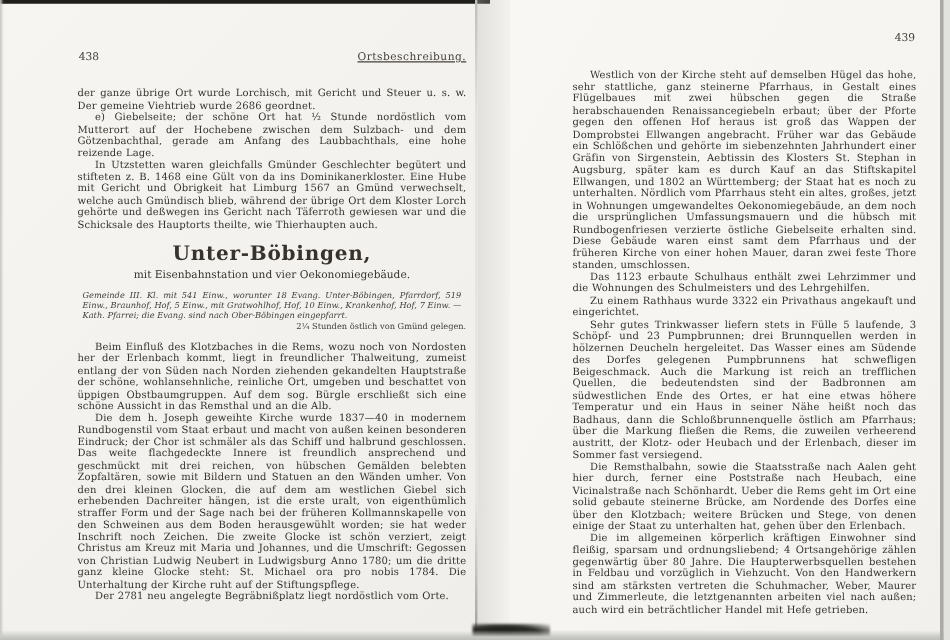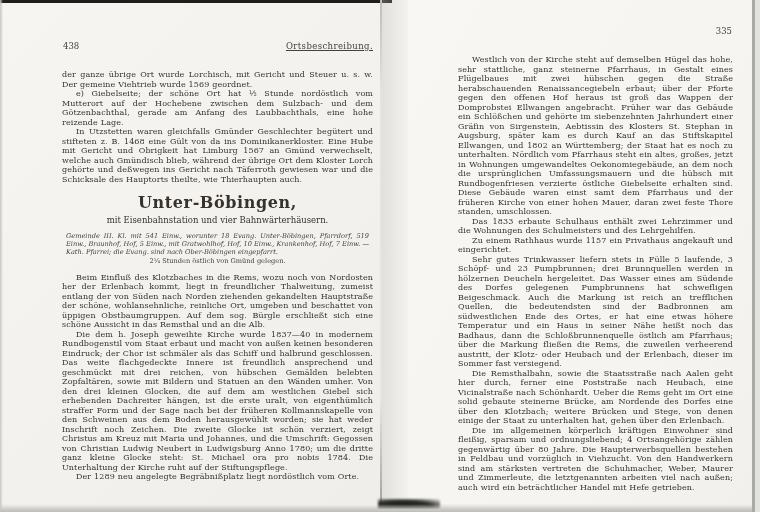--- a/index.html
+++ b/index.html
@@ -40,21 +40,21 @@
   .page-right .pnum{right:1px;}
   .running-head .rtitle{position:absolute;left:0;right:0;text-align:right;letter-spacing:.4px;text-decoration:underline;}
   .body-text p{
     margin:0;font-size:8px;line-height:9.5px;text-align:justify;
     text-indent:14px;letter-spacing:.1px;word-spacing:.2px;
   }
   .body-text p.noindent{text-indent:0;}
   .sec-title{margin:9px 0 0 0;text-align:center;font-size:16px;font-weight:bold;letter-spacing:.6px;}
   .sec-subtitle{margin:3px 0 0 0;text-align:center;font-size:8.5px;font-weight:normal;}
   .sec-note{margin:7px 4px 0 4px;font-size:6.6px;line-height:8.2px;text-align:justify;color:#45403a;font-style:italic;}
-  .sec-note-last{margin:0 0 8px 0;font-size:6.6px;line-height:8.2px;text-align:center;color:#45403a;}
+  .sec-note-last{margin:0 0 8px 0;font-size:6.6px;line-height:8.2px;text-align:right;color:#45403a;}
 </style>
 </head>
 <body>
 
 <div class="scan">
   <div class="page-sheen-left"></div>
   <div class="page-sheen-right"></div>
   <div class="top-strip"></div>
   <div class="left-edge"></div>
   <div class="gutter-shade"></div>
@@ -64,38 +64,38 @@
   <div class="right-line"></div>
   <div class="right-strip"></div>
 </div>
 
 <div class="page page-left">
   <div class="running-head">
     <span class="pnum">438</span>
     <span class="rtitle">Ortsbeschreibung.</span>
   </div>
   <div class="body-text">
-    <p class="noindent">der ganze übrige Ort wurde Lorchisch, mit Gericht und Steuer u. s. w. Der gemeine Viehtrieb wurde 1569 geordnet.</p>
+    <p class="noindent">der ganze übrige Ort wurde Lorchisch, mit Gericht und Steuer u. s. w. Der gemeine Viehtrieb wurde 2686 geordnet.</p>
     <p>e) Giebelseite; der schöne Ort hat ½ Stunde nordöstlich vom Mutterort auf der Hochebene zwischen dem Sulzbach- und dem Götzenbachthal, gerade am Anfang des Laubbachthals, eine hohe reizende Lage.</p>
     <p>In Utzstetten waren gleichfalls Gmünder Geschlechter begütert und stifteten z. B. 1468 eine Gült von da ins Dominikanerkloster. Eine Hube mit Gericht und Obrigkeit hat Limburg 1567 an Gmünd verwechselt, welche auch Gmündisch blieb, während der übrige Ort dem Kloster Lorch gehörte und deßwegen ins Gericht nach Täferroth gewiesen war und die Schicksale des Hauptorts theilte, wie Thierhaupten auch.</p>
     <h2 class="sec-title">Unter-Böbingen,</h2>
-    <h3 class="sec-subtitle">mit Eisenbahnstation und vier Bahnwärterhäusern.</h3>
+    <h3 class="sec-subtitle">mit Eisenbahnstation und vier Oekonomiegebäude.</h3>
     <div class="sec-note">Gemeinde III. Kl. mit 541 Einw., worunter 18 Evang. Unter-Böbingen, Pfarrdorf, 519 Einw., Braunhof, Hof, 5 Einw., mit Gratwohlhof, Hof, 10 Einw., Krankenhof, Hof, 7 Einw. — Kath. Pfarrei; die Evang. sind nach Ober-Böbingen eingepfarrt.</div>
     <div class="sec-note-last">2¼ Stunden östlich von Gmünd gelegen.</div>
     <p>Beim Einfluß des Klotzbaches in die Rems, wozu noch von Nordosten her der Erlenbach kommt, liegt in freundlicher Thalweitung, zumeist entlang der von Süden nach Norden ziehenden gekandelten Hauptstraße der schöne, wohlansehnliche, reinliche Ort, umgeben und beschattet von üppigen Obstbaumgruppen. Auf dem sog. Bürgle erschließt sich eine schöne Aussicht in das Remsthal und an die Alb.</p>
     <p>Die dem h. Joseph geweihte Kirche wurde 1837—40 in modernem Rundbogenstil vom Staat erbaut und macht von außen keinen besonderen Eindruck; der Chor ist schmäler als das Schiff und halbrund geschlossen. Das weite flachgedeckte Innere ist freundlich ansprechend und geschmückt mit drei reichen, von hübschen Gemälden belebten Zopfaltären, sowie mit Bildern und Statuen an den Wänden umher. Von den drei kleinen Glocken, die auf dem am westlichen Giebel sich erhebenden Dachreiter hängen, ist die erste uralt, von eigenthümlich straffer Form und der Sage nach bei der früheren Kollmannskapelle von den Schweinen aus dem Boden herausgewühlt worden; sie hat weder Inschrift noch Zeichen. Die zweite Glocke ist schön verziert, zeigt Christus am Kreuz mit Maria und Johannes, und die Umschrift: Gegossen von Christian Ludwig Neubert in Ludwigsburg Anno 1780; um die dritte ganz kleine Glocke steht: St. Michael ora pro nobis 1784. Die Unterhaltung der Kirche ruht auf der Stiftungspflege.</p>
-    <p>Der 1289 neu angelegte Begräbnißplatz liegt nordöstlich vom Orte.</p>
+    <p>Der 2781 neu angelegte Begräbnißplatz liegt nordöstlich vom Orte.</p>
   </div>
 </div>
 
 <div class="page page-right">
   <div class="running-head">
-    <span class="pnum">335</span>
+    <span class="pnum">439</span>
   </div>
   <div class="body-text">
     <p>Westlich von der Kirche steht auf demselben Hügel das hohe, sehr stattliche, ganz steinerne Pfarrhaus, in Gestalt eines Flügelbaues mit zwei hübschen gegen die Straße herabschauenden Renaissancegiebeln erbaut; über der Pforte gegen den offenen Hof heraus ist groß das Wappen der Domprobstei Ellwangen angebracht. Früher war das Gebäude ein Schlößchen und gehörte im siebenzehnten Jahrhundert einer Gräfin von Sirgenstein, Aebtissin des Klosters St. Stephan in Augsburg, später kam es durch Kauf an das Stiftskapitel Ellwangen, und 1802 an Württemberg; der Staat hat es noch zu unterhalten. Nördlich vom Pfarrhaus steht ein altes, großes, jetzt in Wohnungen umgewandeltes Oekonomiegebäude, an dem noch die ursprünglichen Umfassungsmauern und die hübsch mit Rundbogenfriesen verzierte östliche Giebelseite erhalten sind. Diese Gebäude waren einst samt dem Pfarrhaus und der früheren Kirche von einer hohen Mauer, daran zwei feste Thore standen, umschlossen.</p>
-    <p>Das 1833 erbaute Schulhaus enthält zwei Lehrzimmer und die Wohnungen des Schulmeisters und des Lehrgehilfen.</p>
-    <p>Zu einem Rathhaus wurde 1157 ein Privathaus angekauft und eingerichtet.</p>
+    <p>Das 1123 erbaute Schulhaus enthält zwei Lehrzimmer und die Wohnungen des Schulmeisters und des Lehrgehilfen.</p>
+    <p>Zu einem Rathhaus wurde 3322 ein Privathaus angekauft und eingerichtet.</p>
     <p>Sehr gutes Trinkwasser liefern stets in Fülle 5 laufende, 3 Schöpf- und 23 Pumpbrunnen; drei Brunnquellen werden in hölzernen Deucheln hergeleitet. Das Wasser eines am Südende des Dorfes gelegenen Pumpbrunnens hat schwefligen Beigeschmack. Auch die Markung ist reich an trefflichen Quellen, die bedeutendsten sind der Badbronnen am südwestlichen Ende des Ortes, er hat eine etwas höhere Temperatur und ein Haus in seiner Nähe heißt noch das Badhaus, dann die Schloßbrunnenquelle östlich am Pfarrhaus; über die Markung fließen die Rems, die zuweilen verheerend austritt, der Klotz- oder Heubach und der Erlenbach, dieser im Sommer fast versiegend.</p>
     <p>Die Remsthalbahn, sowie die Staatsstraße nach Aalen geht hier durch, ferner eine Poststraße nach Heubach, eine Vicinalstraße nach Schönhardt. Ueber die Rems geht im Ort eine solid gebaute steinerne Brücke, am Nordende des Dorfes eine über den Klotzbach; weitere Brücken und Stege, von denen einige der Staat zu unterhalten hat, gehen über den Erlenbach.</p>
     <p>Die im allgemeinen körperlich kräftigen Einwohner sind fleißig, sparsam und ordnungsliebend; 4 Ortsangehörige zählen gegenwärtig über 80 Jahre. Die Haupterwerbsquellen bestehen in Feldbau und vorzüglich in Viehzucht. Von den Handwerkern sind am stärksten vertreten die Schuhmacher, Weber, Maurer und Zimmerleute, die letztgenannten arbeiten viel nach außen; auch wird ein beträchtlicher Handel mit Hefe getrieben.</p>
   </div>
 </div>
 
 </body></html>

